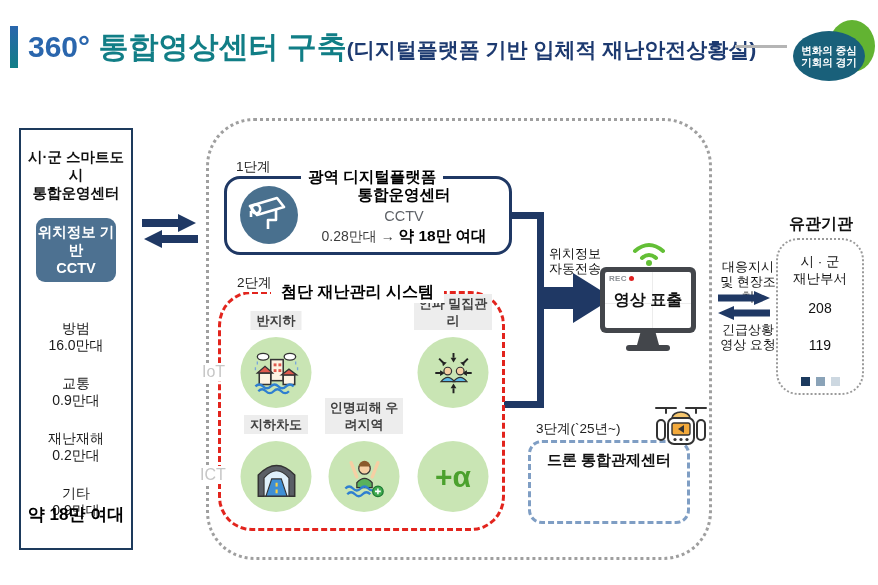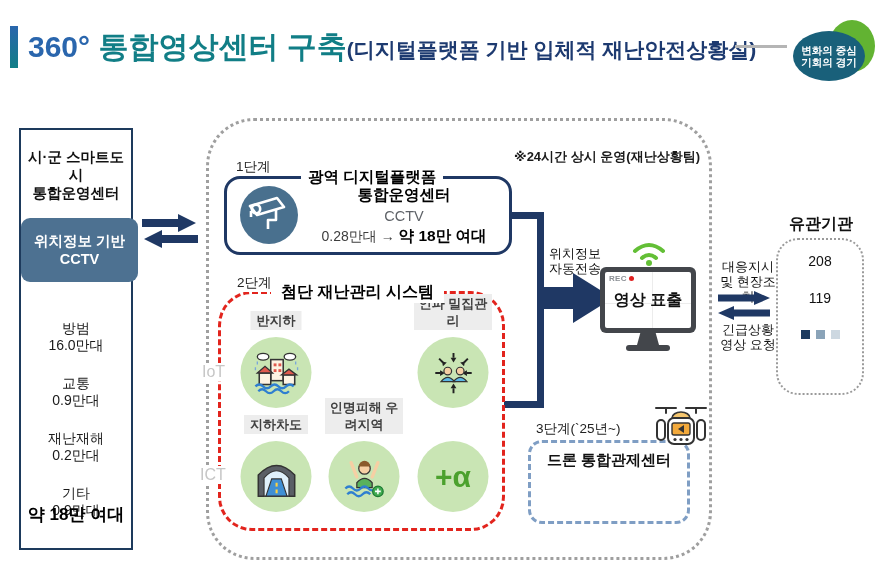--- a/index.html
+++ b/index.html
@@ -15,21 +15,21 @@
   .t-paren{font-size:21px;font-weight:bold;color:#1d3a70;}
   .hdr-divider{left:735px;top:45px;width:52px;height:3px;background:#b5b5b5;}
   .logo{left:793px;top:18px;width:82px;height:64px;}
   .logo-green{position:absolute;left:36px;top:2px;width:46px;height:52px;border-radius:50%;background:#62b332;}
   .logo-teal{position:absolute;left:0;top:13px;width:72px;height:50px;border-radius:50%;background:#19607a;}
   .logo-text{position:absolute;left:0;top:26px;width:72px;text-align:center;font-size:10.5px;font-weight:bold;color:#fff;line-height:12px;}
 
   
   .sidebar{left:19px;top:128px;width:114px;height:422px;border:2px solid #1d3a5c;background:#fff;box-sizing:border-box;text-align:center;}
   .sb-title{margin-top:18px;font-size:14.5px;font-weight:bold;line-height:18px;color:#111;}
-  .sb-badge{margin:16px auto 0;width:117px;padding:14px 0;background:#4d7191;color:#fff;font-weight:bold;font-size:14.5px;line-height:18px;border-radius:9px;}
+  .sb-badge{margin:16px auto 0;width:80px;padding:5px 0;background:#4d7191;color:#fff;font-weight:bold;font-size:14.5px;line-height:18px;border-radius:9px;}
   .sb-item{margin-top:21px;font-size:14px;line-height:17px;color:#1a1a1a;}
   .sb-item.first{margin-top:38px;}
   .sb-total{position:absolute;bottom:22px;width:100%;font-weight:bold;font-size:17px;color:#000;}
 
   .pair-arrows{left:142px;top:214px;width:56px;height:34px;}
 
   
   .main-box{left:206px;top:118px;width:506px;height:442px;border:3px dotted #9f9f9f;border-radius:48px;box-sizing:border-box;}
   .main-title{left:366px;top:99px;padding:4px 16px;background:#fff;border:2px solid #7f7f7f;font-size:19px;font-weight:bold;color:#111;z-index:5;white-space:nowrap;}
   .note{left:514px;top:148px;font-size:13px;font-weight:bold;color:#1a1a1a;white-space:nowrap;}
@@ -149,21 +149,20 @@
     </div>
     <div class="sb-total">약 18만 여대</div>
   </div>
 
   <svg class="abs pair-arrows" viewBox="0 0 56 34">
     <polygon points="0,5 36,5 36,0 54,9 36,18 36,13 0,13" fill="#1f3864"></polygon>
     <polygon points="56,21 20,21 20,16 2,25 20,34 20,29 56,29" fill="#1f3864"></polygon>
   </svg>
 
   <div class="abs main-box"></div>
-  <div class="abs note">※24시간 상시 운영(재난상황팀)</div>
 
   <div class="abs s1-label">1단계</div>
   <div class="abs s1-box">
     <div class="s1-title1">광역 디지털플랫폼</div>
     <div class="s1-icon">
       <svg viewBox="0 0 60 60" width="60" height="60">
         <circle cx="30" cy="30" r="29" fill="#49708e"></circle>
         <g fill="none" stroke="#fff" stroke-width="2.6" stroke-linejoin="round">
           <path d="M11 21 L38 13 L45 22 L18 30 Z"></path>
           <circle cx="17" cy="24" r="4.2"></circle>
@@ -329,20 +328,24 @@
   <svg class="abs arrow-left" viewBox="0 0 52 14">
     <polygon points="52,3.5 16,3.5 16,0 0,7 16,14 16,10.5 52,10.5" fill="#1f3864"></polygon>
   </svg>
   <div class="abs req-label">
     <div>긴급상황</div>
     <div>영상 요청</div>
   </div>
 
   <div class="abs org-title">유관기관</div>
   <div class="abs org-box">
+    <div class="org-dept">
+      <div>시 · 군</div>
+      <div>재난부서</div>
+    </div>
     <div class="org-num1">208</div>
     <div class="org-num2">119</div>
     <div class="org-squares">
       <span class="sq sq1"></span><span class="sq sq2"></span><span class="sq sq3"></span>
     </div>
   </div>
 
 </div>
 
 </body></html>

